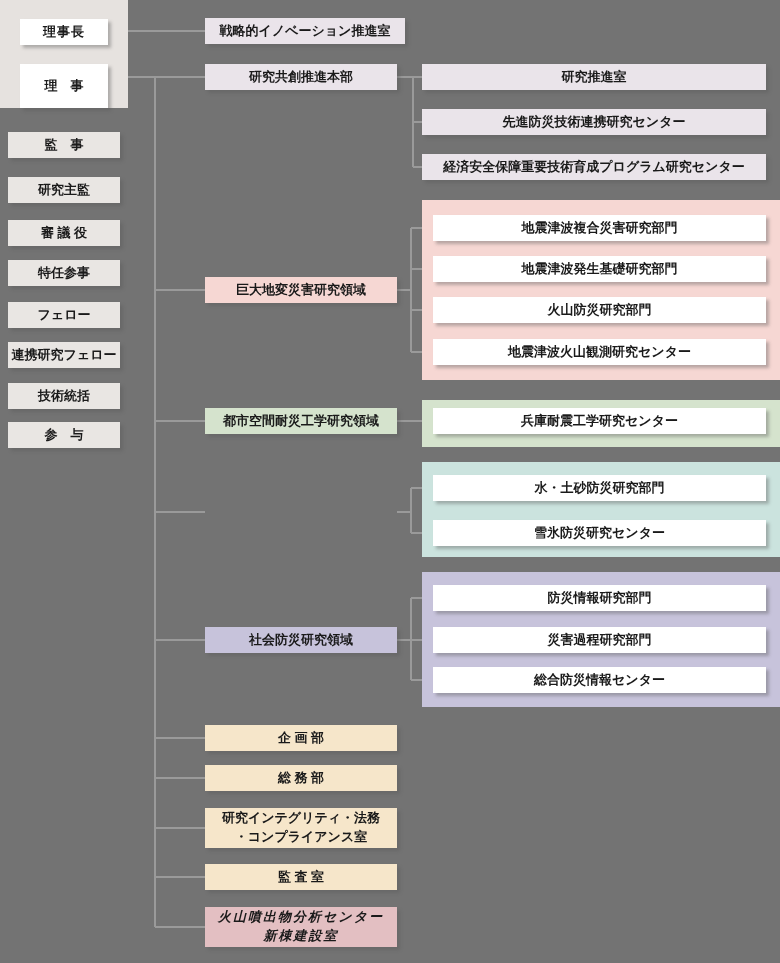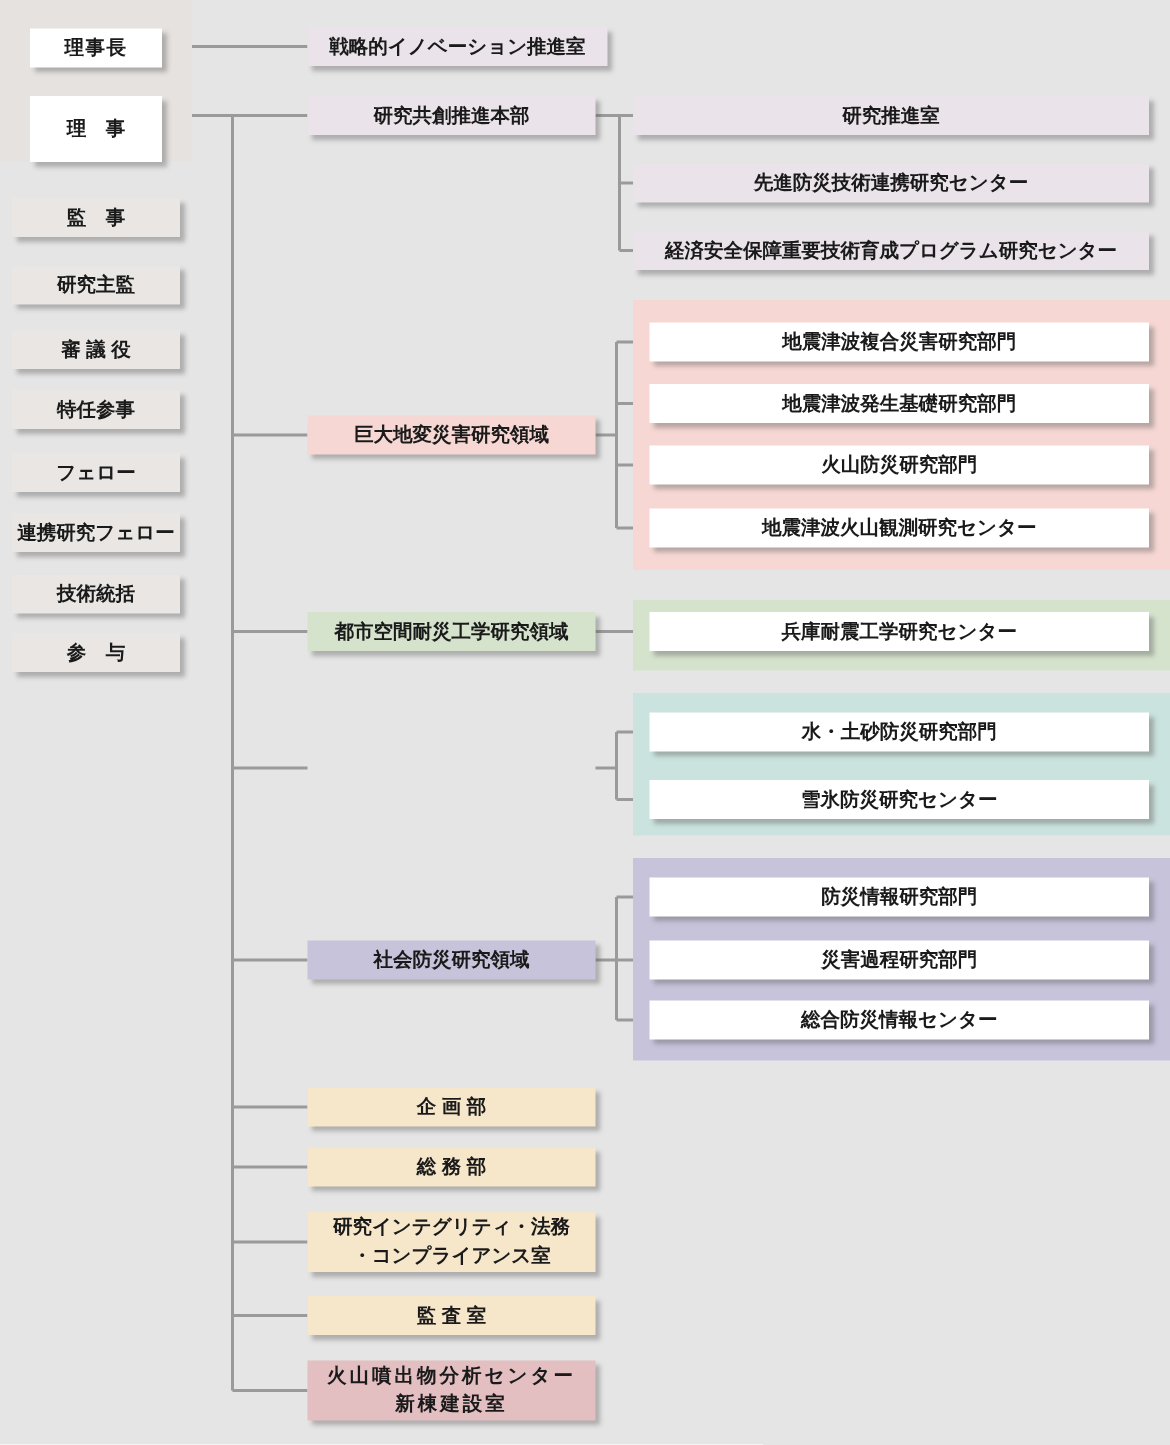--- a/index.html
+++ b/index.html
@@ -1,17 +1,17 @@
 <!DOCTYPE html>
 <html><head>
 <meta charset="utf-8">
 <style>
   html,body{margin:0;padding:0;background:#ffffff;}
   .canvas{
-    position:relative;width:780px;height:963px;background:#e5e5e5;overflow:hidden;
+    position:relative;width:780px;height:963px;background:#737373;overflow:hidden;
     font-family:"Liberation Sans","DejaVu Sans",sans-serif;color:#1a1a1a;
   }
   .lines{position:absolute;left:0;top:0;pointer-events:none;}
   .lines line{stroke:#9a9a9a;stroke-width:2;}
   .backdrop{position:absolute;left:0;top:0;width:128px;height:108px;background:#e6e2df;}
   .panel{position:absolute;}
   .panel.pink{background:#f6d7d3;}
   .panel.green{background:#d5e3cd;}
   .panel.teal{background:#cbe3de;}
   .panel.purple{background:#c7c3db;}
@@ -23,21 +23,21 @@
   .box.white{background:#ffffff;}
   .box.gray{background:#e9e6e3;}
   .box.lavender{background:#eae4ea;}
   .box.pink{background:#f6d7d3;}
   .box.green{background:#d5e3cd;}
   .box.teal{background:#cbe3de;}
   .box.purple{background:#c7c3db;}
   .box.cream{background:#f6e6ca;}
   .box.rose{background:#e3bfc2;}
   .ls1{letter-spacing:1px;}
-  .ls2{letter-spacing:2px;}
+  .ls2{letter-spacing:2px;font-style:italic;}
 </style>
 </head>
 <body>
 
 <div class="canvas">
 
   <svg class="lines" width="780" height="963">
 
     <line x1="128" y1="31" x2="205" y2="31"></line>
     <line x1="128" y1="77" x2="205" y2="77"></line>

